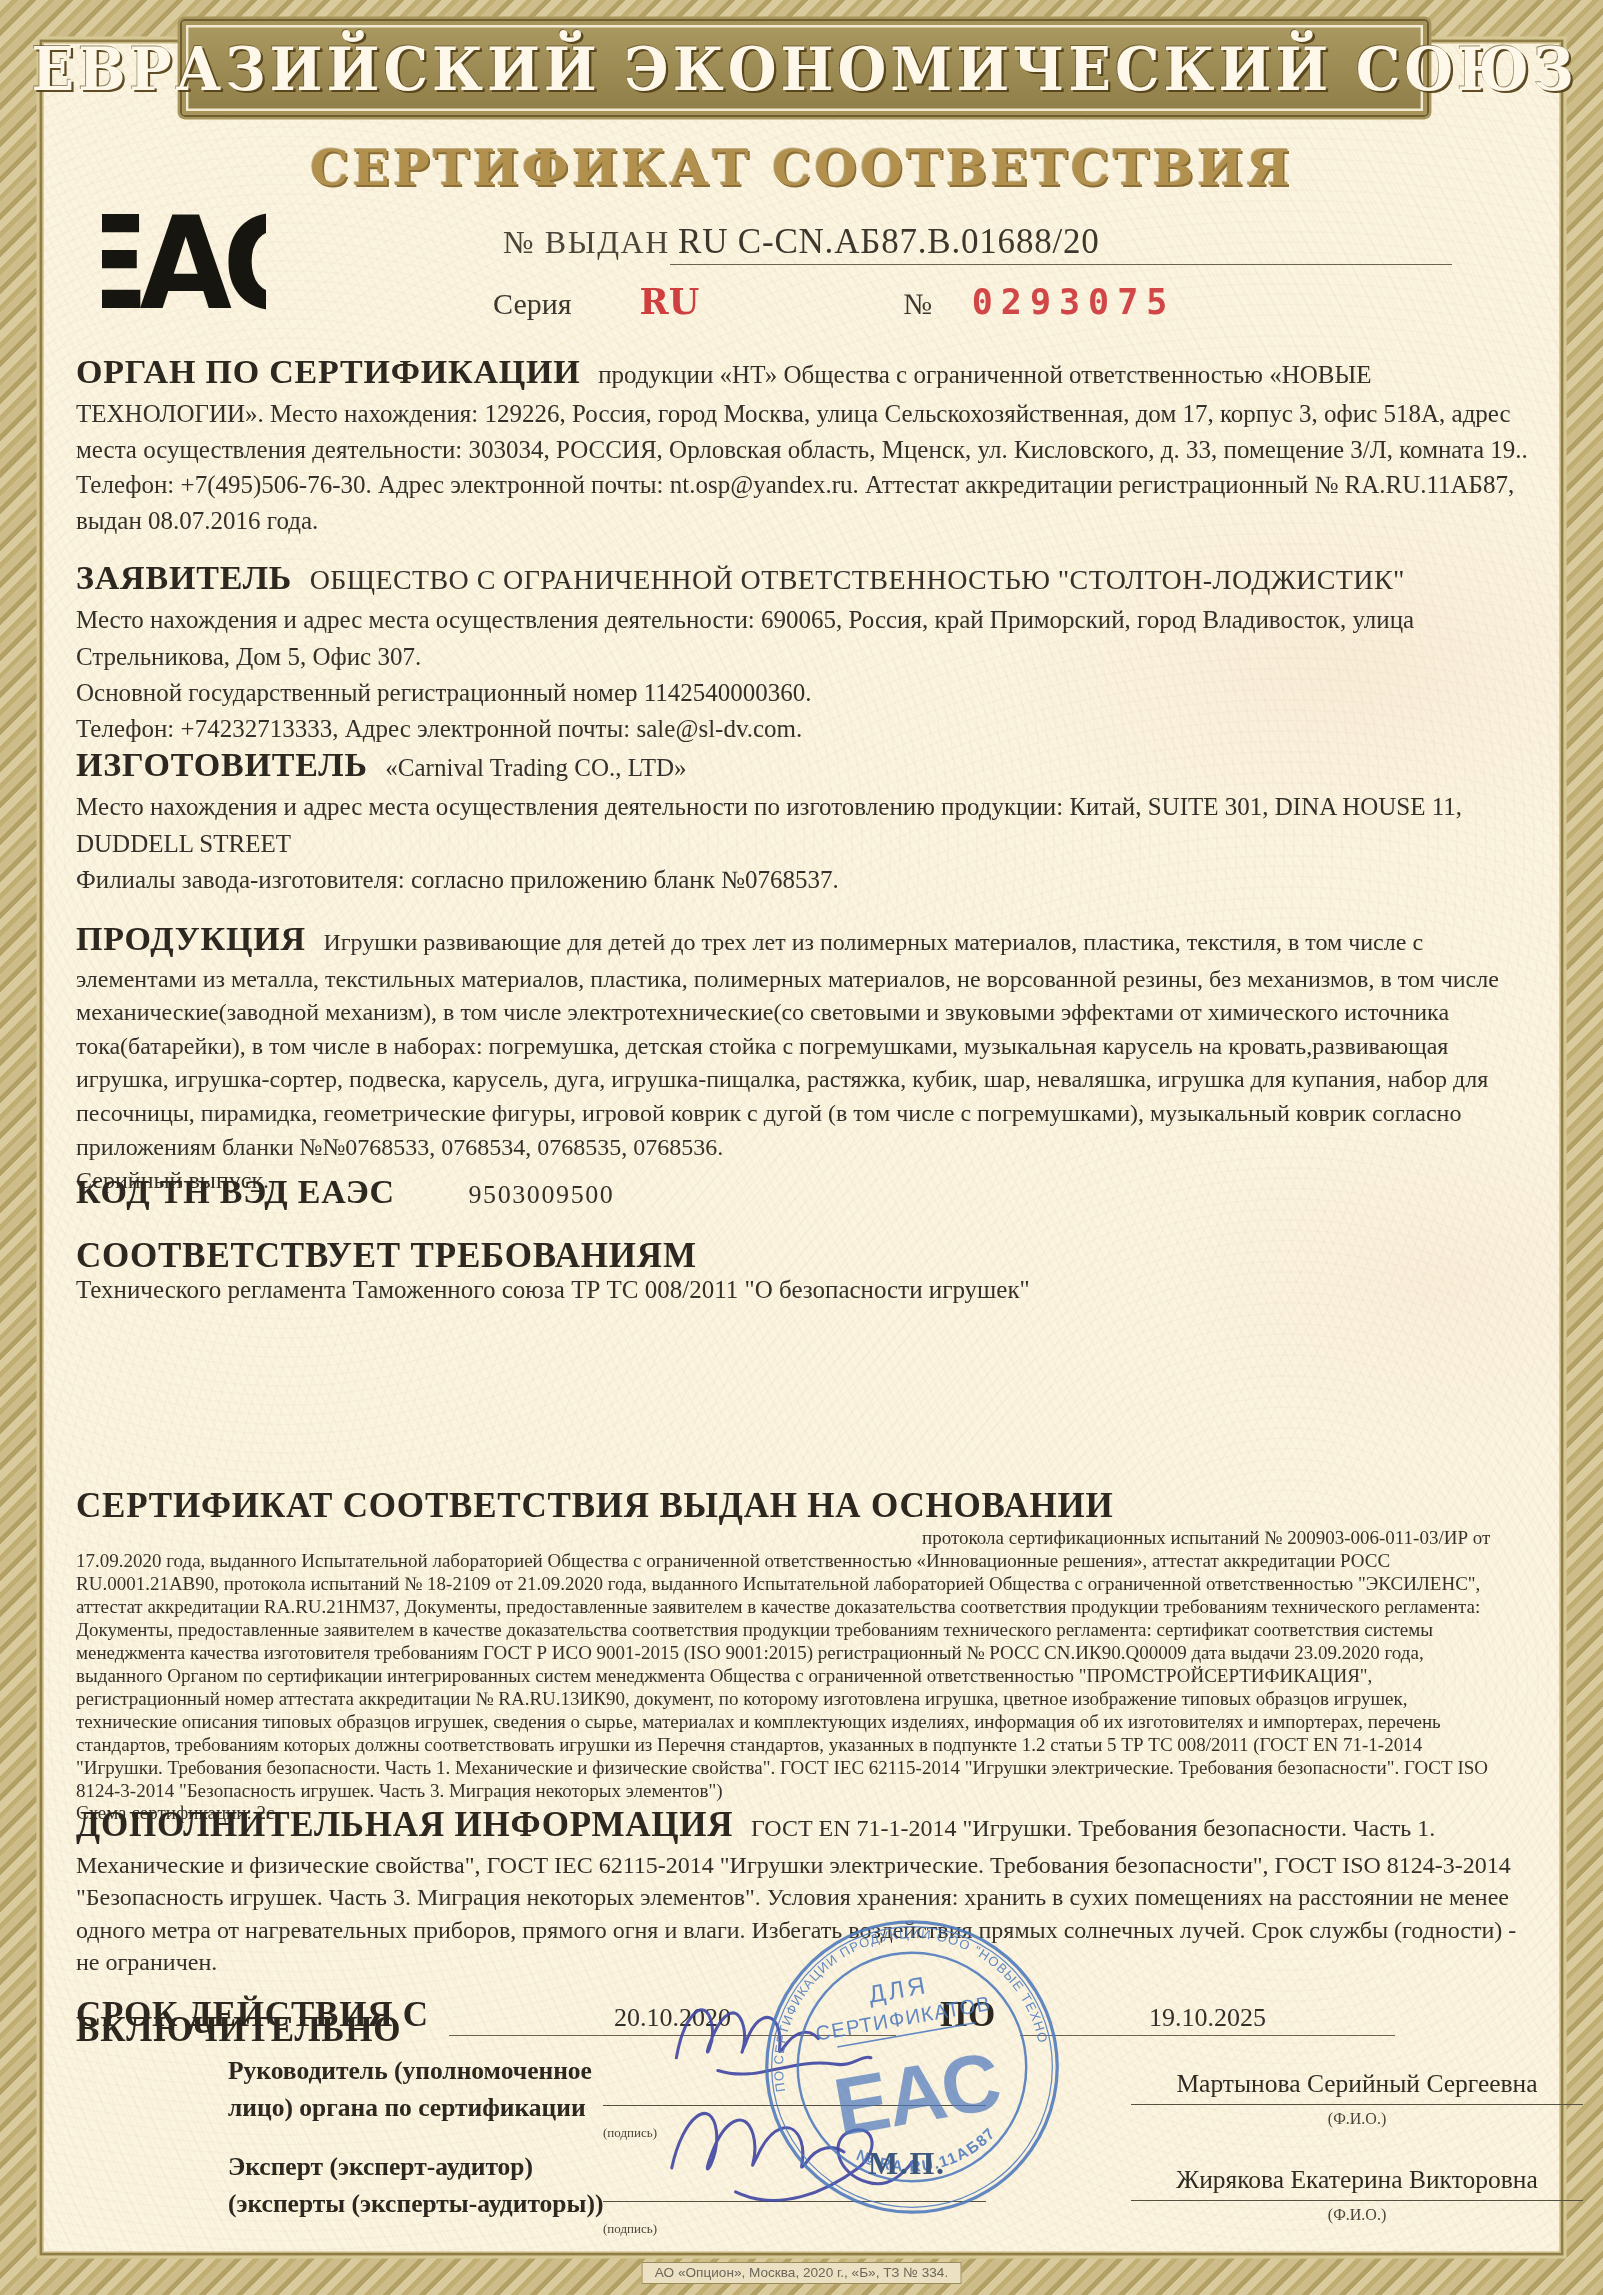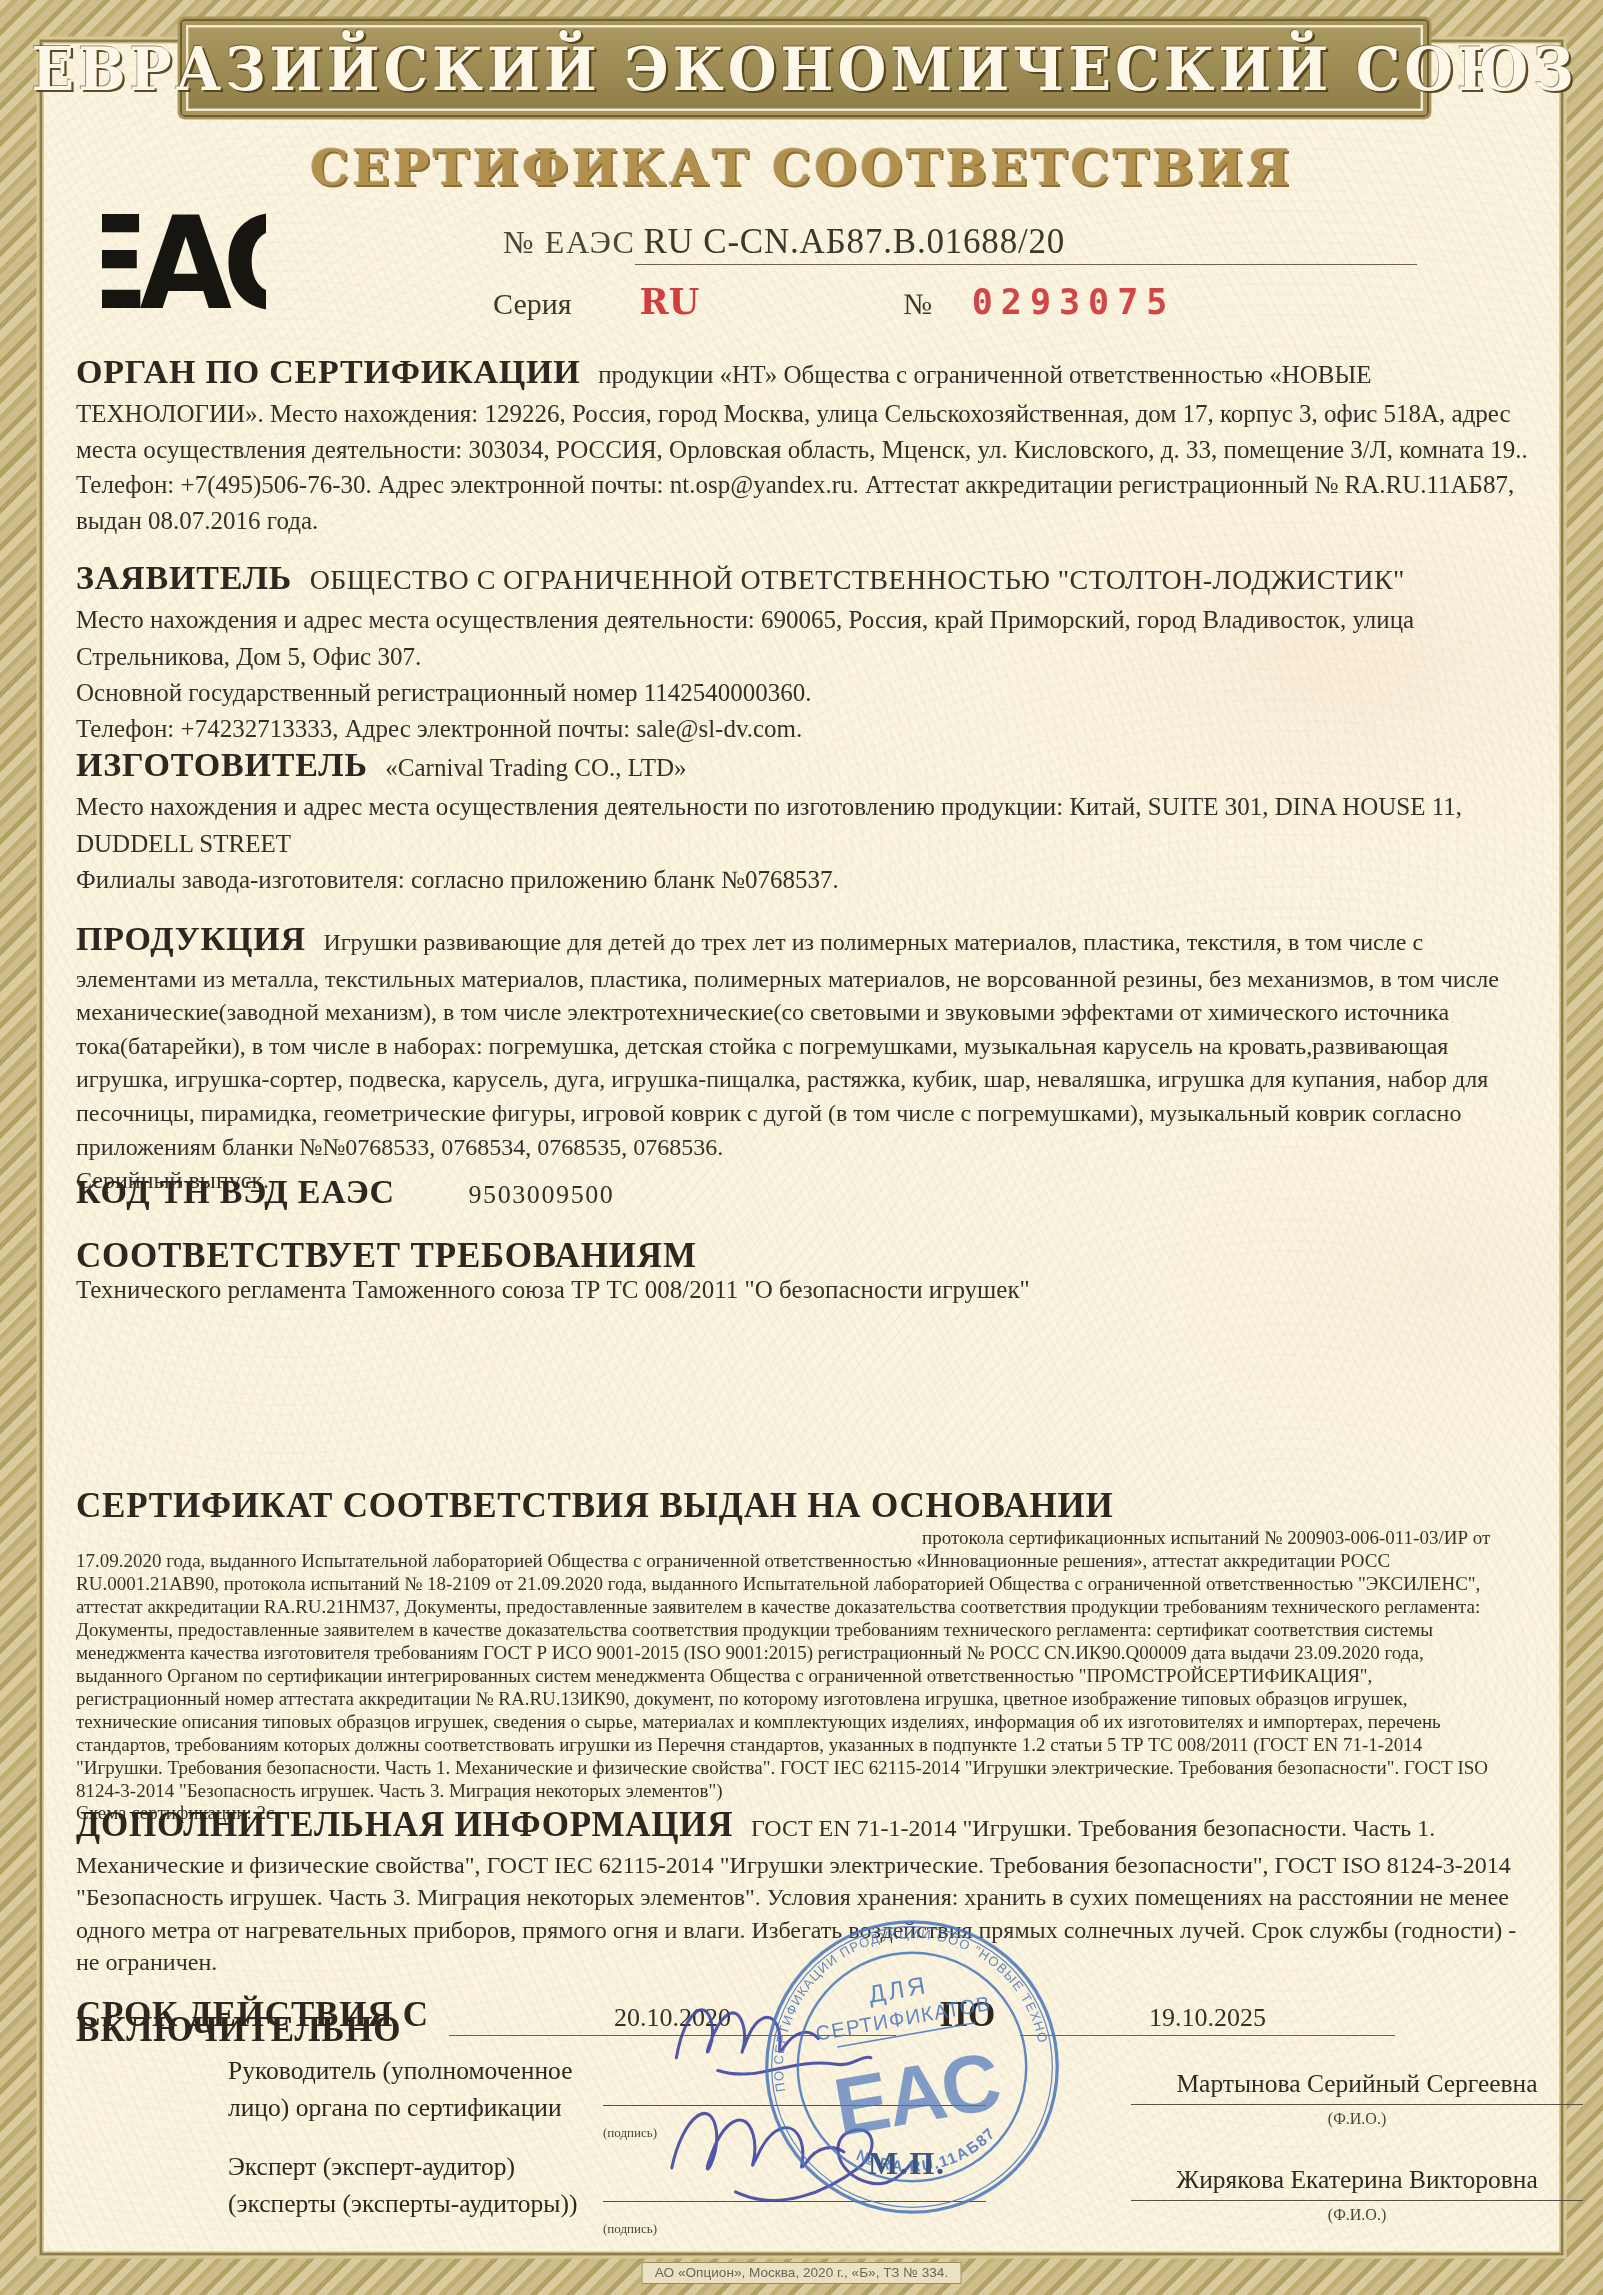--- a/index.html
+++ b/index.html
@@ -68,21 +68,21 @@
   
   .validity{position:absolute;left:76px;top:1957px;width:1454px;display:flex;align-items:baseline;z-index:2;margin-top:38px;}
   .vlabel{font-weight:700;font-size:35px;letter-spacing:0.8px;color:#2c2820;white-space:nowrap;}
   .vdate{border-bottom:1.6px solid #6b6350;text-align:center;font-size:26px;color:#33302a;padding-bottom:1.6px;}
   .vdate.d1{width:447px;margin-left:20px;}
   .vlabel.po{margin-left:44px;}
   .vdate.d2{width:375px;margin-left:24px;}
   .inclusive{position:absolute;left:76px;top:2010px;font-weight:700;font-size:35px;letter-spacing:0.8px;color:#2c2820;z-index:2;}
   
   .sig-row{position:absolute;left:76px;width:1454px;height:94px;z-index:2;}
-  .sig-row .sig-label{position:absolute;left:152px;top:4.8px;width:383px;font-weight:400;font-size:25.5px;line-height:1.45;color:#2c2820;}
+  .sig-row .sig-label{position:absolute;left:152px;top:4.8px;width:383px;font-weight:700;font-size:25.5px;line-height:1.45;color:#2c2820;}
   .sig-row .sig-line{position:absolute;left:527px;top:0;width:383px;height:57px;border-bottom:1.6px solid #55503f;}
   .sig-row .sig-cap{position:absolute;left:527px;top:77px;width:383px;text-align:left;font-size:13px;color:#4a4538;}
   .sig-row .sig-name{position:absolute;left:1055px;top:21px;width:452px;text-align:center;font-size:25.5px;color:#2f2b23;border-bottom:1.6px solid #55503f;padding-bottom:4.8px;white-space:nowrap;}
   .sig-row .name-cap{position:absolute;left:1055px;top:62px;width:452px;text-align:center;font-size:16px;color:#4a4538;}
   .sig-scribble{position:absolute;z-index:4;}
   .sig-scribble path{fill:none;stroke:#3f45a2;stroke-width:3.8;stroke-linecap:round;opacity:.9;}
   
   .stamp{position:absolute;left:757px;top:1912px;width:310px;height:310px;z-index:5;transform:rotate(-10deg);opacity:.88;}
   .stamp .ring{fill:none;stroke:#4d79bd;}
   .stamp text{fill:#4d79bd;font-family:"Liberation Sans",sans-serif;}
@@ -103,21 +103,21 @@
     <text x="103" y="152" font-size="150" text-anchor="middle" letter-spacing="-12" transform="scale(1,1.08)">ЕАС</text>
   </svg>
 
   <div class="banner">
     <span>ЕВРАЗИЙСКИЙ ЭКОНОМИЧЕСКИЙ СОЮЗ</span>
   </div>
 
   <div class="doc-title">СЕРТИФИКАТ СООТВЕТСТВИЯ</div>
 
   <div class="cert-row">
-    <span class="lbl">№ ЕАЭС</span><span class="val">RU С-CN.АБ87.В.01688/20</span>
+    <span class="lbl">№ ВЫДАН</span><span class="val">RU С-CN.АБ87.В.01688/20</span>
   </div>
 
   <div class="series-row">
     <span>Серия</span><span class="red-ru">RU</span><span class="num-sign">№</span><span class="red-num">0293075</span>
   </div>
 
   <section class="sec" style="top:348px;">
     <p class="bt"><span class="sh">ОРГАН ПО СЕРТИФИКАЦИИ</span><span>продукции «НТ» Общества с ограниченной ответственностью «НОВЫЕ ТЕХНОЛОГИИ». Место нахождения: 129226, Россия, город Москва, улица Сельскохозяйственная, дом 17, корпус 3, офис 518А, адрес места осуществления деятельности: 303034, РОССИЯ, Орловская область, Мценск, ул. Кисловского, д. 33, помещение 3/Л, комната 19.. Телефон: +7(495)506-76-30. Адрес электронной почты: nt.osp@yandex.ru. Аттестат аккредитации регистрационный № RA.RU.11АБ87, выдан 08.07.2016 года.</span></p>
   </section>
 

